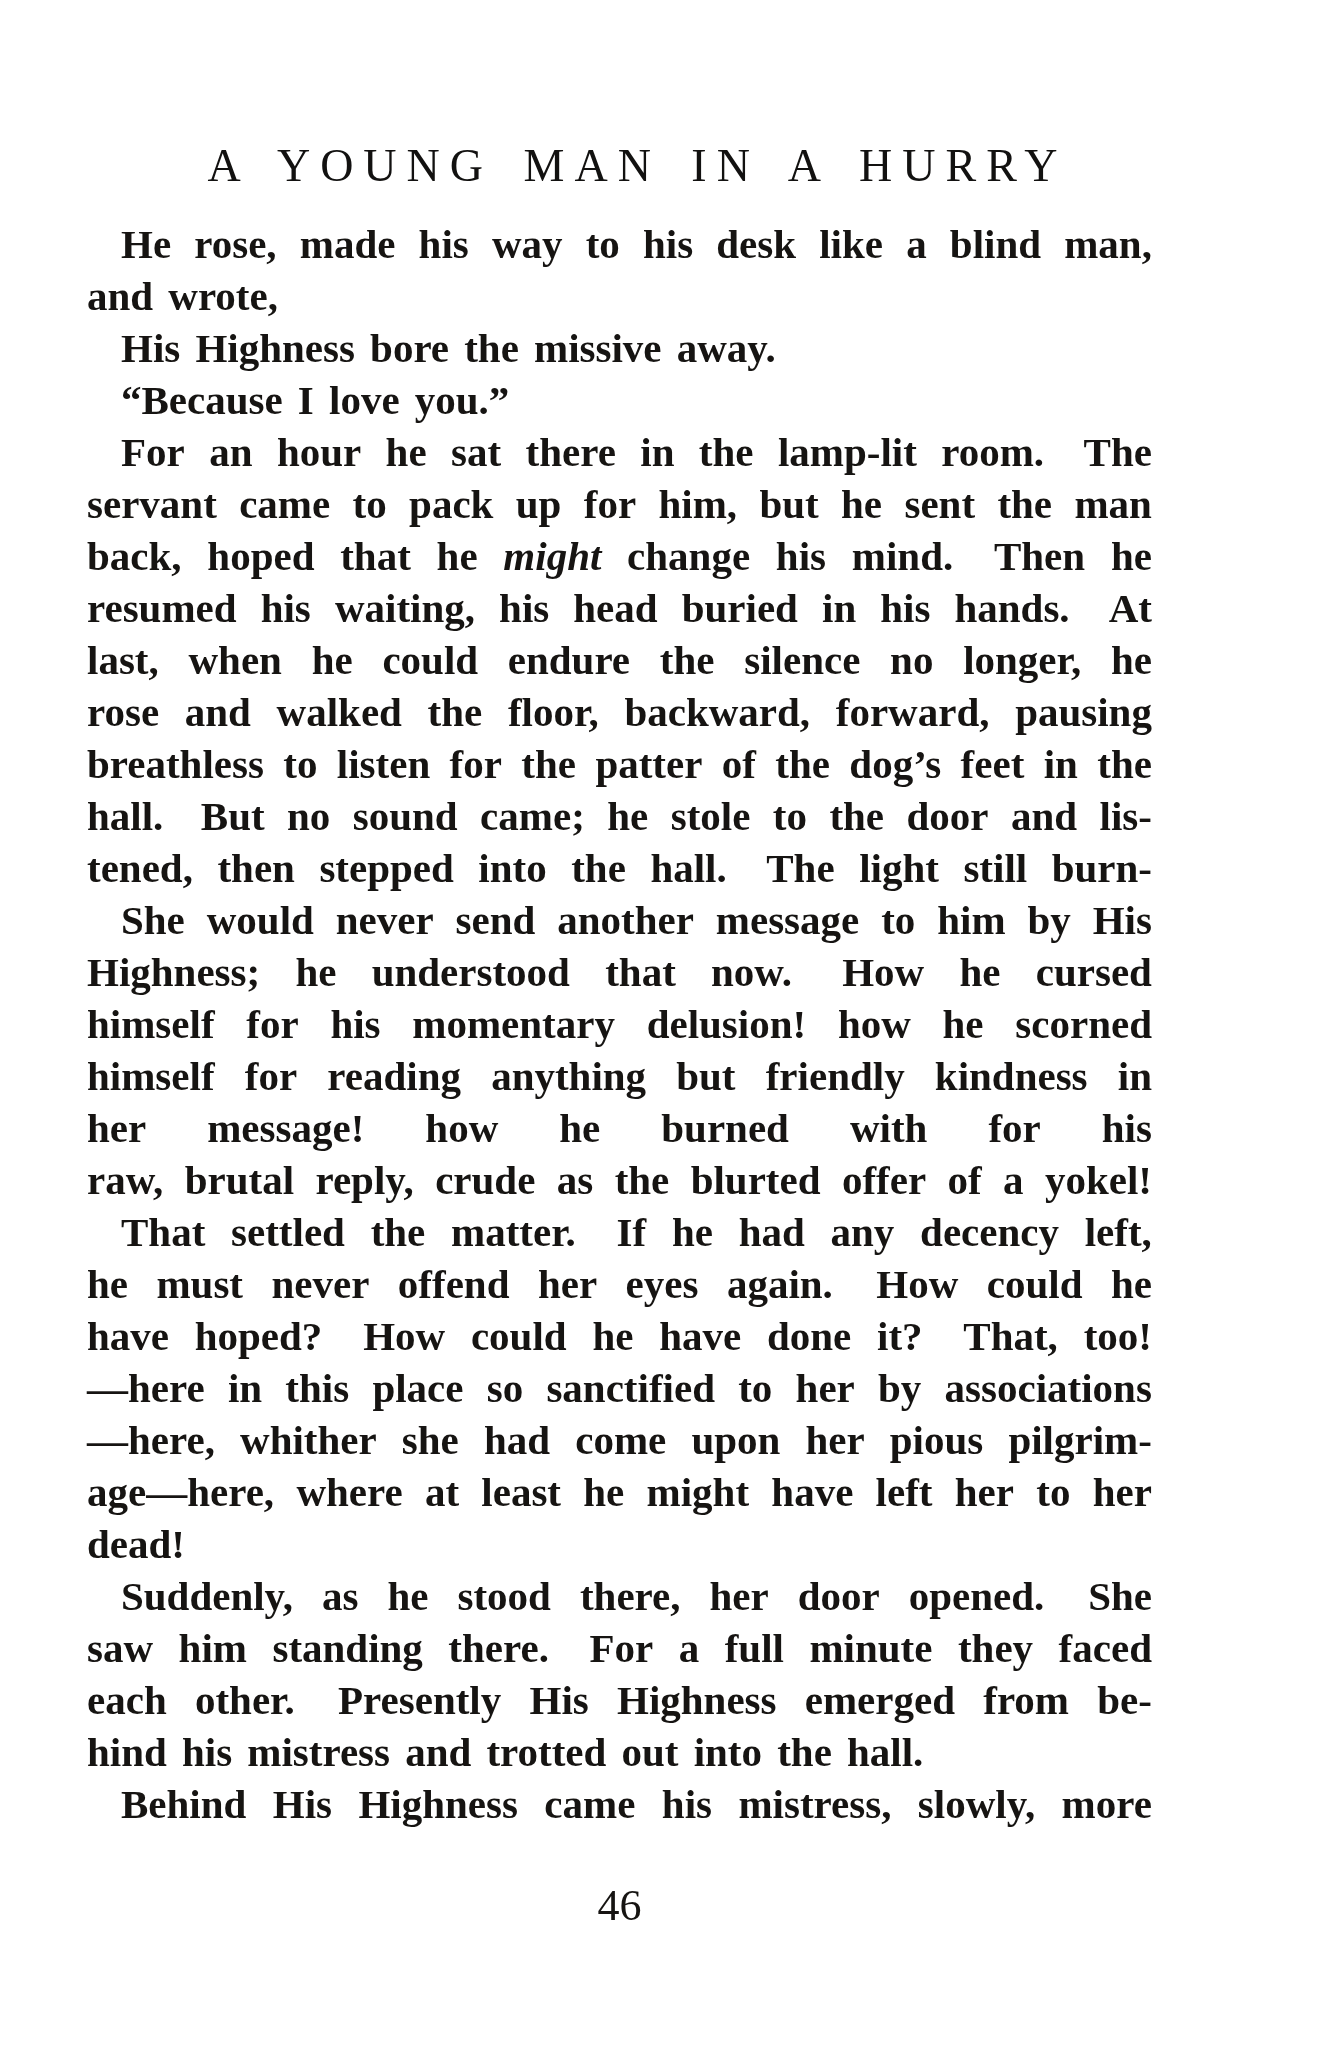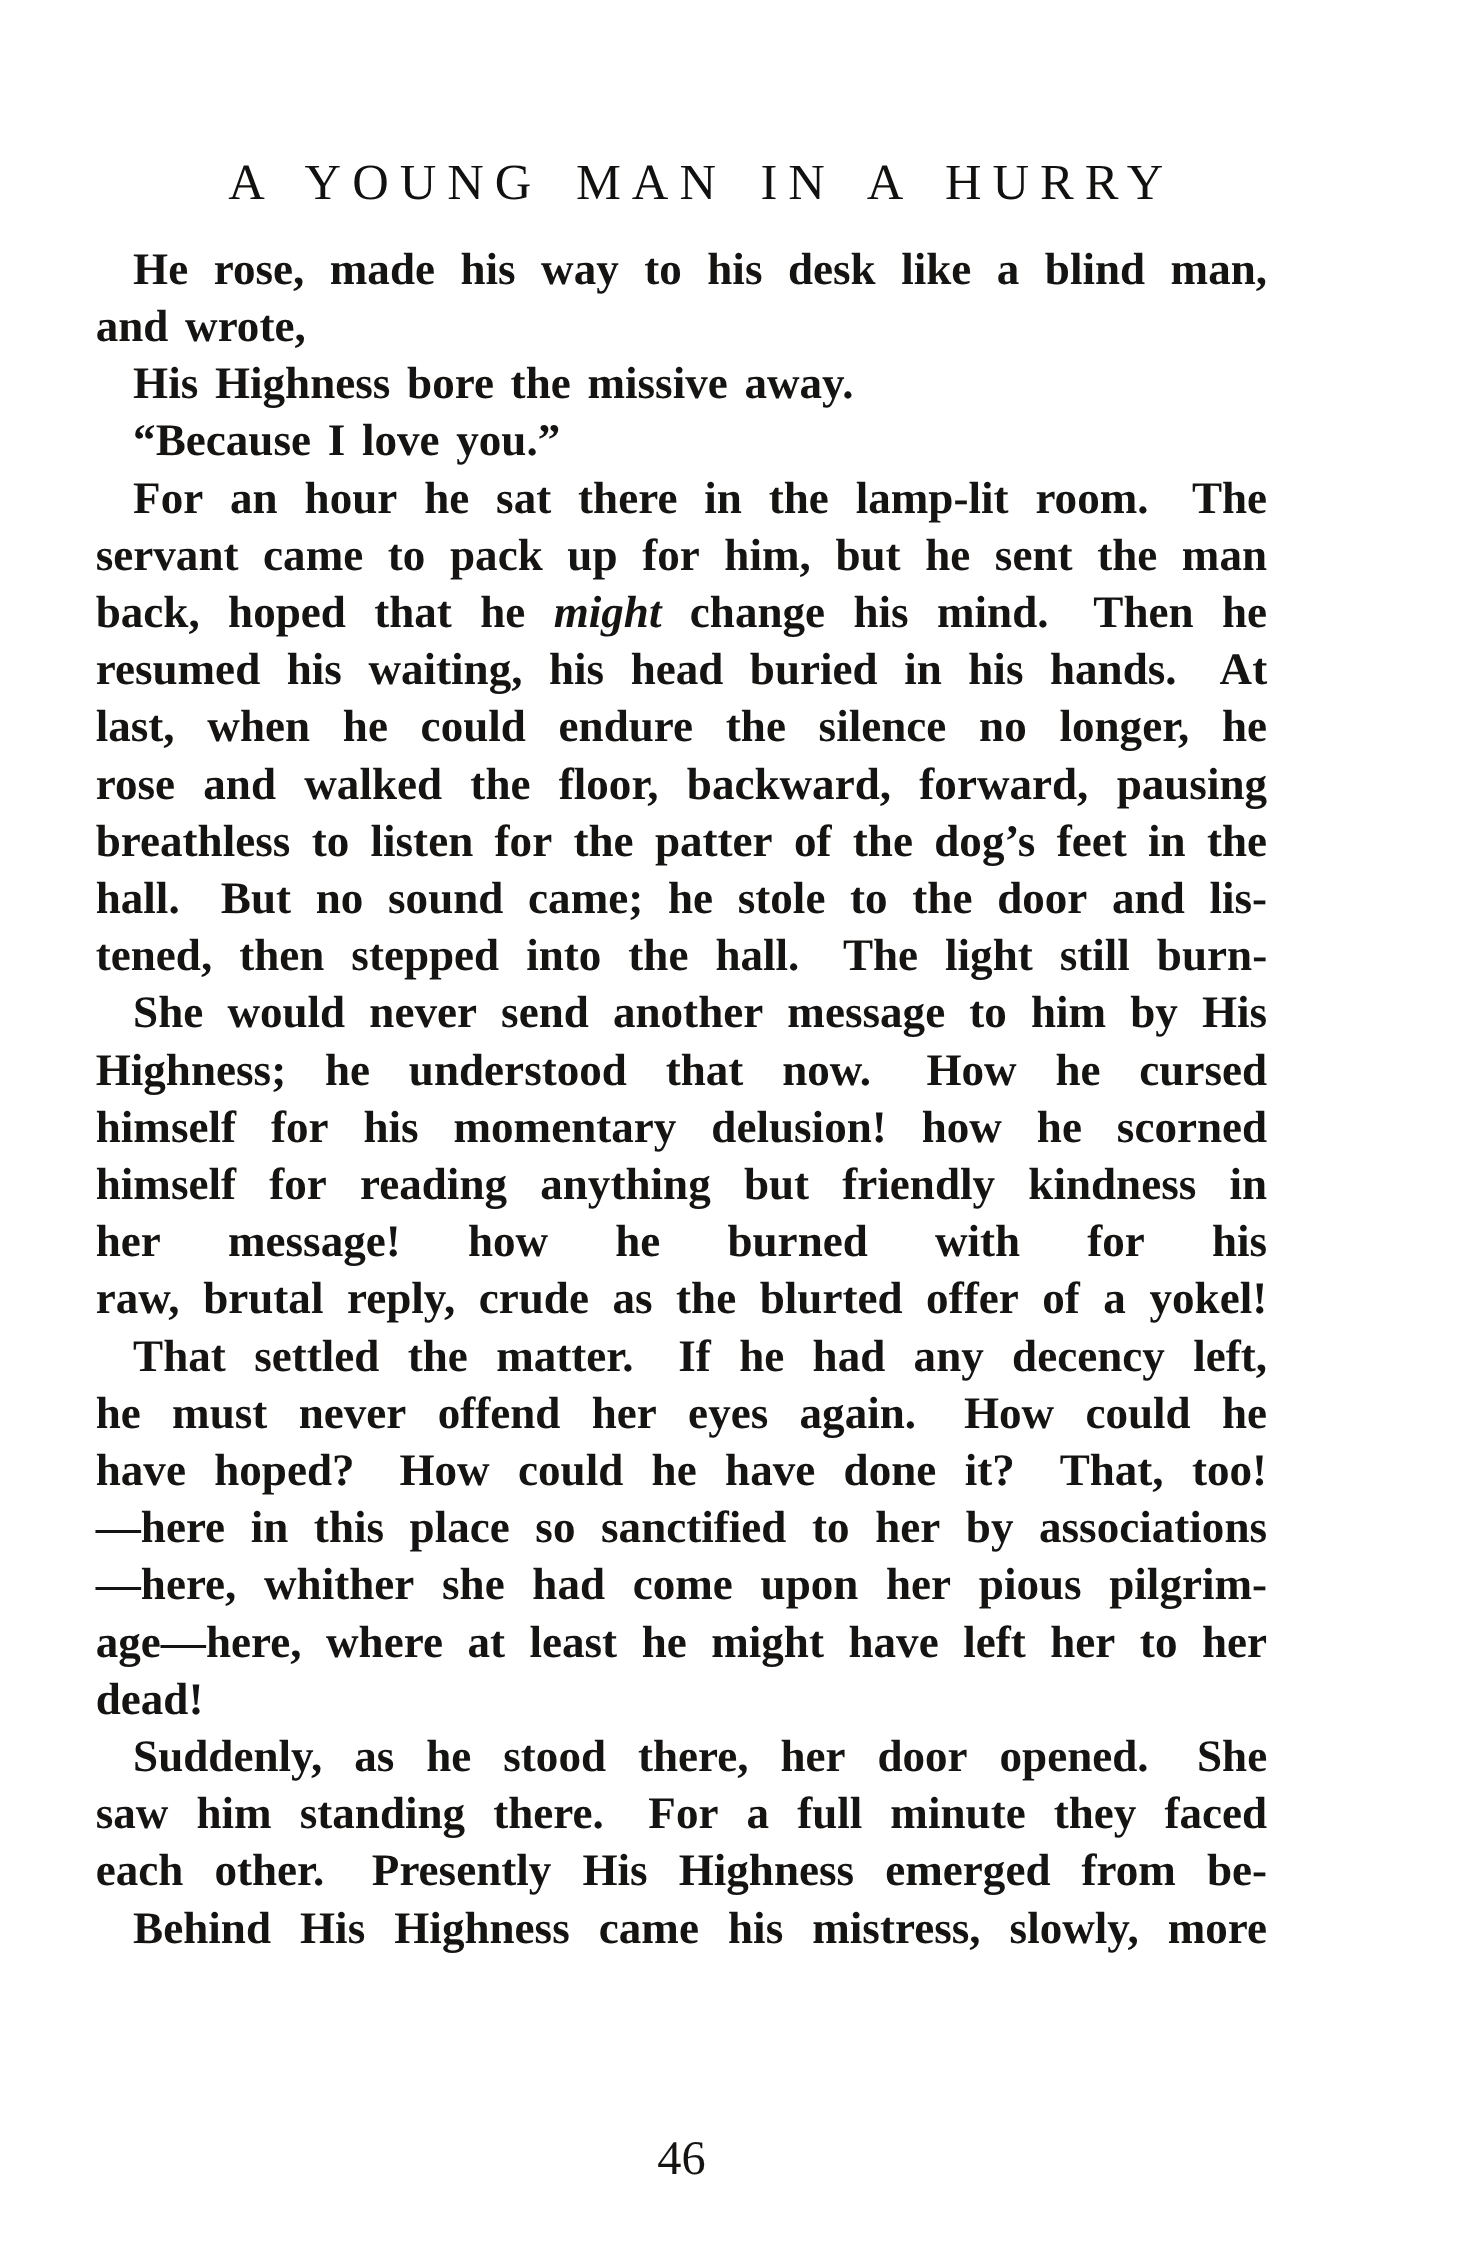--- a/index.html
+++ b/index.html
@@ -41,21 +41,21 @@
   }
   .line.just {
     display: flex;
     justify-content: space-between;
     white-space: normal;
   }
   .line.indent { padding-left: 34px; }
   .line .gap { margin-left: 15px; }
   .page-number {
     position: absolute;
-    top: 1938px; left: 87px; width: 1065px;
+    top: 1882px; left: 87px; width: 1065px;
     text-align: center;
     font-size: 44px;
     line-height: 48px;
     color: #161412;
   }
 </style>
 </head>
 <body>
 
 <div class="page">
@@ -356,20 +356,21 @@
       <div class="line just">
         <span>each</span>
         <span>other.</span>
         <span class="gap">Presently</span>
         <span>His</span>
         <span>Highness</span>
         <span>emerged</span>
         <span>from</span>
         <span>be-</span>
       </div>
+      <div class="line">hind his mistress and trotted out into the hall.</div>
       <div class="line indent just">
         <span>Behind</span>
         <span>His</span>
         <span>Highness</span>
         <span>came</span>
         <span>his</span>
         <span>mistress,</span>
         <span>slowly,</span>
         <span>more</span>
       </div>

